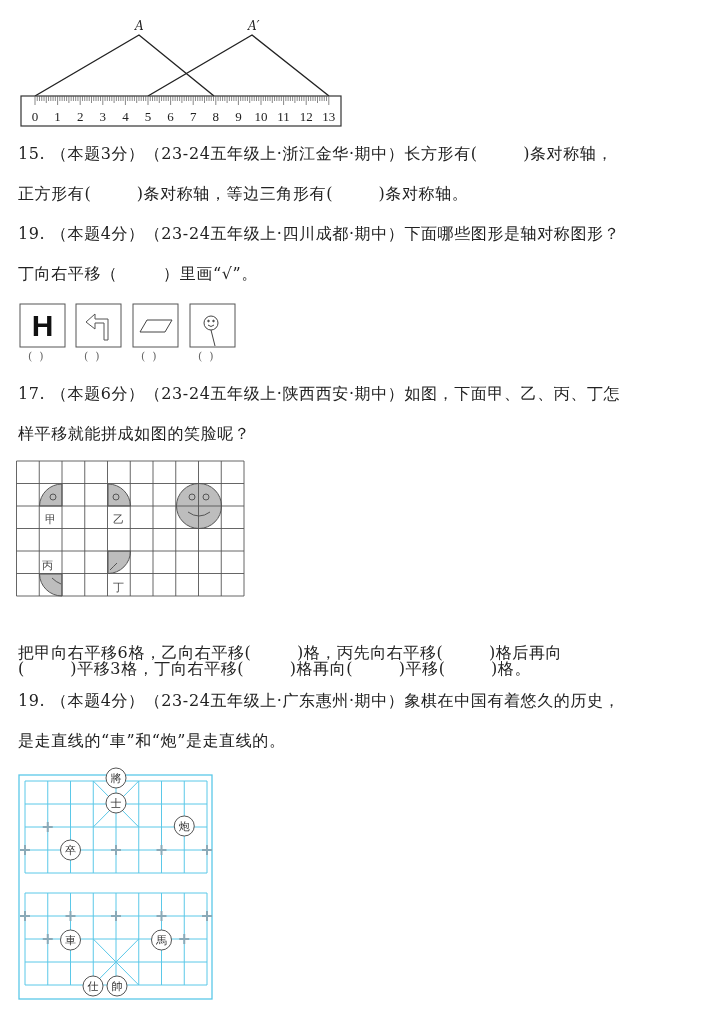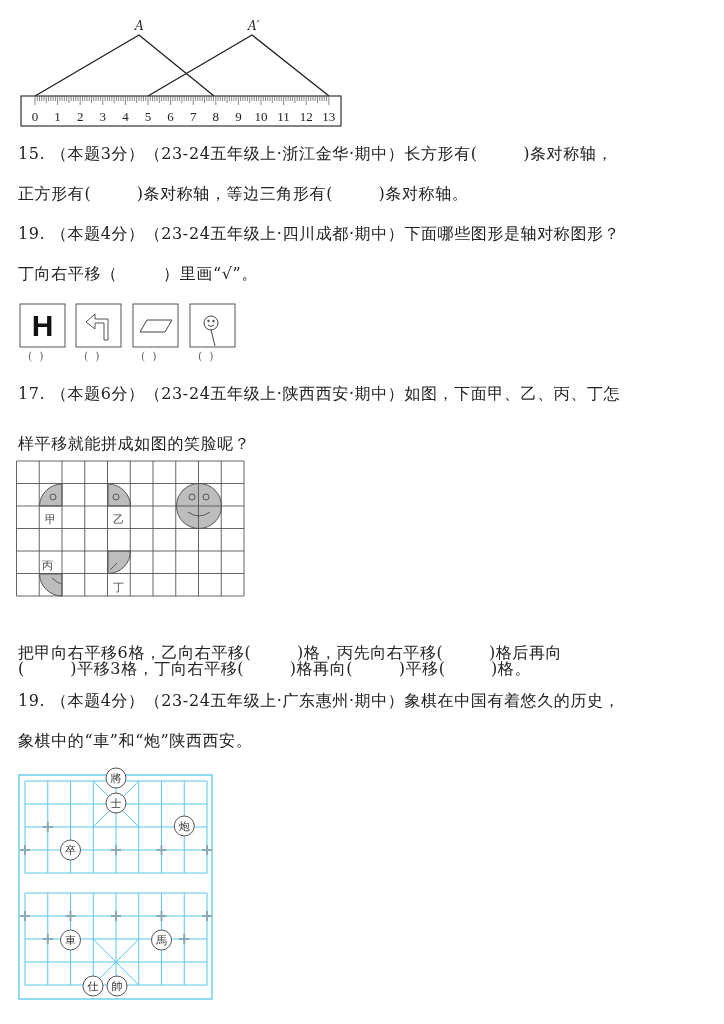--- a/index.html
+++ b/index.html
@@ -219,21 +219,21 @@
   </g>
 </svg>
 <div class="paren-row">
   <span style="left:10px">(  )</span>
   <span style="left:66px">(  )</span>
   <span style="left:123px">(  )</span>
   <span style="left:180px">(  )</span>
 </div>
 
 <div class="line" style="top:383px">17. （本题6分）（23-24五年级上·陕西西安·期中）如图，下面甲、乙、丙、丁怎</div>
-<div class="line" style="top:433px">样平移就能拼成如图的笑脸呢？</div>
+<div class="line" style="top:423px">样平移就能拼成如图的笑脸呢？</div>
 
 <svg style="left:0;top:455px" width="260" height="150" viewBox="0 455 260 150">
 
   <g fill="#bdbdbd" stroke="#555" stroke-width="1">
 
     <path d="M62,506 L62,484 A22.5,22.5 0 0 0 39.5,506 Z"></path>
 
     <path d="M108,506 L108,484 A22.5,22.5 0 0 1 130.5,506 Z"></path>
 
     <circle cx="199" cy="506" r="22.5"></circle>
@@ -275,21 +275,21 @@
   <text class="cn-small" x="45" y="523">甲</text>
   <text class="cn-small" x="113" y="523">乙</text>
   <text class="cn-small" x="42" y="569">丙</text>
   <text class="cn-small" x="113" y="591">丁</text>
 </svg>
 
 <div class="line" style="top:642px">把甲向右平移6格，乙向右平移(        )格，丙先向右平移(        )格后再向</div>
 <div class="line" style="top:658px">(        )平移3格，丁向右平移(        )格再向(        )平移(        )格。</div>
 
 <div class="line" style="top:690px">19. （本题4分）（23-24五年级上·广东惠州·期中）象棋在中国有着悠久的历史，</div>
-<div class="line" style="top:730px">象棋中的“車”和“炮”陕西西安。</div>
+<div class="line" style="top:730px">是走直线的“車”和“炮”是走直线的。</div>
 
 <svg style="left:0;top:760px" width="230" height="250" viewBox="0 760 230 250">
   <rect x="19" y="775" width="193" height="224" fill="none" stroke="#5bc8e8" stroke-width="1.3"></rect>
   <g id="board-lines" stroke="#5bc8e8" stroke-width="1">
       <line x1="25" y1="781" x2="207" y2="781"></line>
       <line x1="25" y1="804" x2="207" y2="804"></line>
       <line x1="25" y1="827" x2="207" y2="827"></line>
       <line x1="25" y1="850" x2="207" y2="850"></line>
       <line x1="25" y1="873" x2="207" y2="873"></line>
       <line x1="25" y1="781" x2="25" y2="873"></line>

